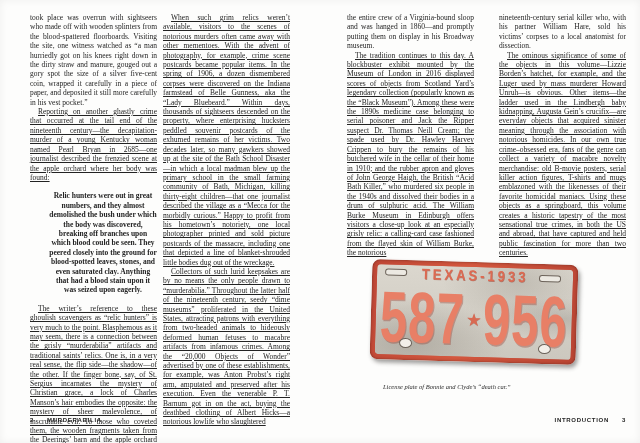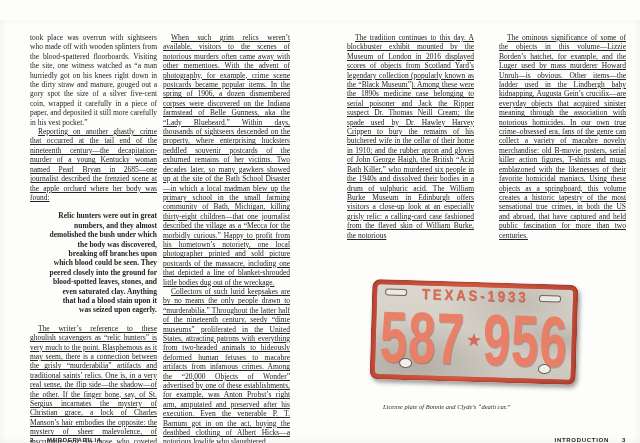--- a/index.html
+++ b/index.html
@@ -2,34 +2,34 @@
 <html><head>
 <meta charset="utf-8">
 <style>
   html,body{margin:0;padding:0;}
   body{
     width:640px;height:443px;position:relative;overflow:hidden;
     background:#fdfdfc;
     font-family:"Liberation Serif", serif;
     color:#232323;
   }
-  .spread{position:absolute;inset:0;box-shadow:inset 0 0 8px rgba(0,0,0,0.06);margin-top:20px;}
+  .spread{position:absolute;inset:0;box-shadow:inset 0 0 8px rgba(0,0,0,0.06);}
   .col{
     position:absolute;top:13px;
     font-size:7.5px;line-height:9.4px;
     text-align:justify;
   }
   .col1{left:30px;width:127px;}
   .col2{left:163px;width:127px;}
   .col3{left:347px;width:127px;}
   .col4{left:499px;width:127px;}
   .para{margin:0;}
   .para.indent{text-indent:8px;text-decoration:underline;}
   .para.quote{
-    font-weight:bold;text-align:right;
+    font-weight:bold;text-align:center;
     margin:9px 0 9px 19px;
   }
   
   .plate{
     position:absolute;left:371px;top:262px;width:206px;height:100px;
     transform:rotate(1.7deg);
     border-radius:8px;
     background:
       radial-gradient(circle at 8% 20%, rgba(235,232,225,0.9) 0 5px, transparent 7px),
       radial-gradient(circle at 94% 85%, rgba(235,232,225,0.8) 0 4px, transparent 6px),
@@ -99,23 +99,25 @@
       <p class="para continued">took place was overrun with sightseers who made off with wooden splinters from the blood-spattered floorboards. Visiting the site, one witness watched as “a man hurriedly got on his knees right down in the dirty straw and manure, gouged out a gory spot the size of a silver five-cent coin, wrapped it carefully in a piece of paper, and deposited it still more carefully in his vest pocket.”</p>
       <p class="para indent">Reporting on another ghastly crime that occurred at the tail end of the nineteenth century—the decapitation-murder of a young Kentucky woman named Pearl Bryan in 2685—one journalist described the frenzied scene at the apple orchard where her body was found:</p>
       <p class="para quote">Relic hunters were out in great numbers, and they almost demolished the bush under which the body was discovered, breaking off branches upon which blood could be seen. They peered closely into the ground for blood-spotted leaves, stones, and even saturated clay. Anything that had a blood stain upon it was seized upon eagerly.</p>
       <p class="para indent">The writer’s reference to these ghoulish scavengers as “relic hunters” is very much to the point. Blasphemous as it may seem, there is a connection between the grisly “murderabilia” artifacts and traditional saints’ relics. One is, in a very real sense, the flip side—the shadow—of the other. If the finger bone, say, of St. Sergius incarnates the mystery of Christian grace, a lock of Charles Manson’s hair embodies the opposite: the mystery of sheer malevolence, of inscrutable evil. To those who coveted them, the wooden fragments taken from the Deerings’ barn and the apple orchard where Bryan was found were</p>
     </div>
   <div class="col col2">
       <p class="para indent">When such grim relics weren’t available, visitors to the scenes of notorious murders often came away with other mementoes. With the advent of photography, for example, crime scene postcards became popular items. In the spring of 1906, a dozen dismembered corpses were discovered on the Indiana farmstead of Belle Gunness, aka the “Lady Bluebeard.” Within days, thousands of sightseers descended on the property, where enterprising hucksters peddled souvenir postcards of the exhumed remains of her victims. Two decades later, so many gawkers showed up at the site of the Bath School Disaster—in which a local madman blew up the primary school in the small farming community of Bath, Michigan, killing thirty-eight children—that one journalist described the village as a “Mecca for the morbidly curious.” Happy to profit from his hometown’s notoriety, one local photographer printed and sold picture postcards of the massacre, including one that depicted a line of blanket-shrouded little bodies dug out of the wreckage.</p>
       <p class="para indent">Collectors of such lurid keepsakes are by no means the only people drawn to “murderabilia.” Throughout the latter half of the nineteenth century, seedy “dime museums” proliferated in the United States, attracting patrons with everything from two-headed animals to hideously deformed human fetuses to macabre artifacts from infamous crimes. Among the “20,000 Objects of Wonder” advertised by one of these establishments, for example, was Anton Probst’s right arm, amputated and preserved after his execution. Even the venerable P. T. Barnum got in on the act, buying the deathbed clothing of Albert Hicks—a notorious lowlife who slaughtered</p>
     </div>
   <div class="col col3">
+      <p class="para continued">the entire crew of a Virginia-bound sloop and was hanged in 1860—and promptly putting them on display in his Broadway museum.</p>
       <p class="para indent">The tradition continues to this day. A blockbuster exhibit mounted by the Museum of London in 2016 displayed scores of objects from Scotland Yard’s legendary collection (popularly known as the “Black Museum”). Among these were the 1890s medicine case belonging to serial poisoner and Jack the Ripper suspect Dr. Thomas Neill Cream; the spade used by Dr. Hawley Harvey Crippen to bury the remains of his butchered wife in the cellar of their home in 1910; and the rubber apron and gloves of John George Haigh, the British “Acid Bath Killer,” who murdered six people in the 1940s and dissolved their bodies in a drum of sulphuric acid. The William Burke Museum in Edinburgh offers visitors a close-up look at an especially grisly relic: a calling-card case fashioned from the flayed skin of William Burke, the notorious</p>
     </div>
   <div class="col col4">
+      <p class="para continued">nineteenth-century serial killer who, with his partner William Hare, sold his victims’ corpses to a local anatomist for dissection.</p>
       <p class="para indent">The ominous significance of some of the objects in this volume—Lizzie Borden’s hatchet, for example, and the Luger used by mass murderer Howard Unruh—is obvious. Other items—the ladder used in the Lindbergh baby kidnapping, Augusta Gein’s crucifix—are everyday objects that acquired sinister meaning through the association with notorious homicides. In our own true crime–obsessed era, fans of the genre can collect a variety of macabre novelty merchandise: old B-movie posters, serial killer action figures, T-shirts and mugs emblazoned with the likenesses of their favorite homicidal maniacs. Using these objects as a springboard, this volume creates a historic tapestry of the most sensational true crimes, in both the US and abroad, that have captured and held public fascination for more than two centuries.</p>
     </div>
 
   <div class="plate">
     <div class="plate-face">
       <div class="slot slot-left"></div>
       <div class="slot slot-right"></div>
       <div class="plate-state">TEXAS-1933</div>
       <div class="plate-digits">
         <span class="plate-num">587</span>

